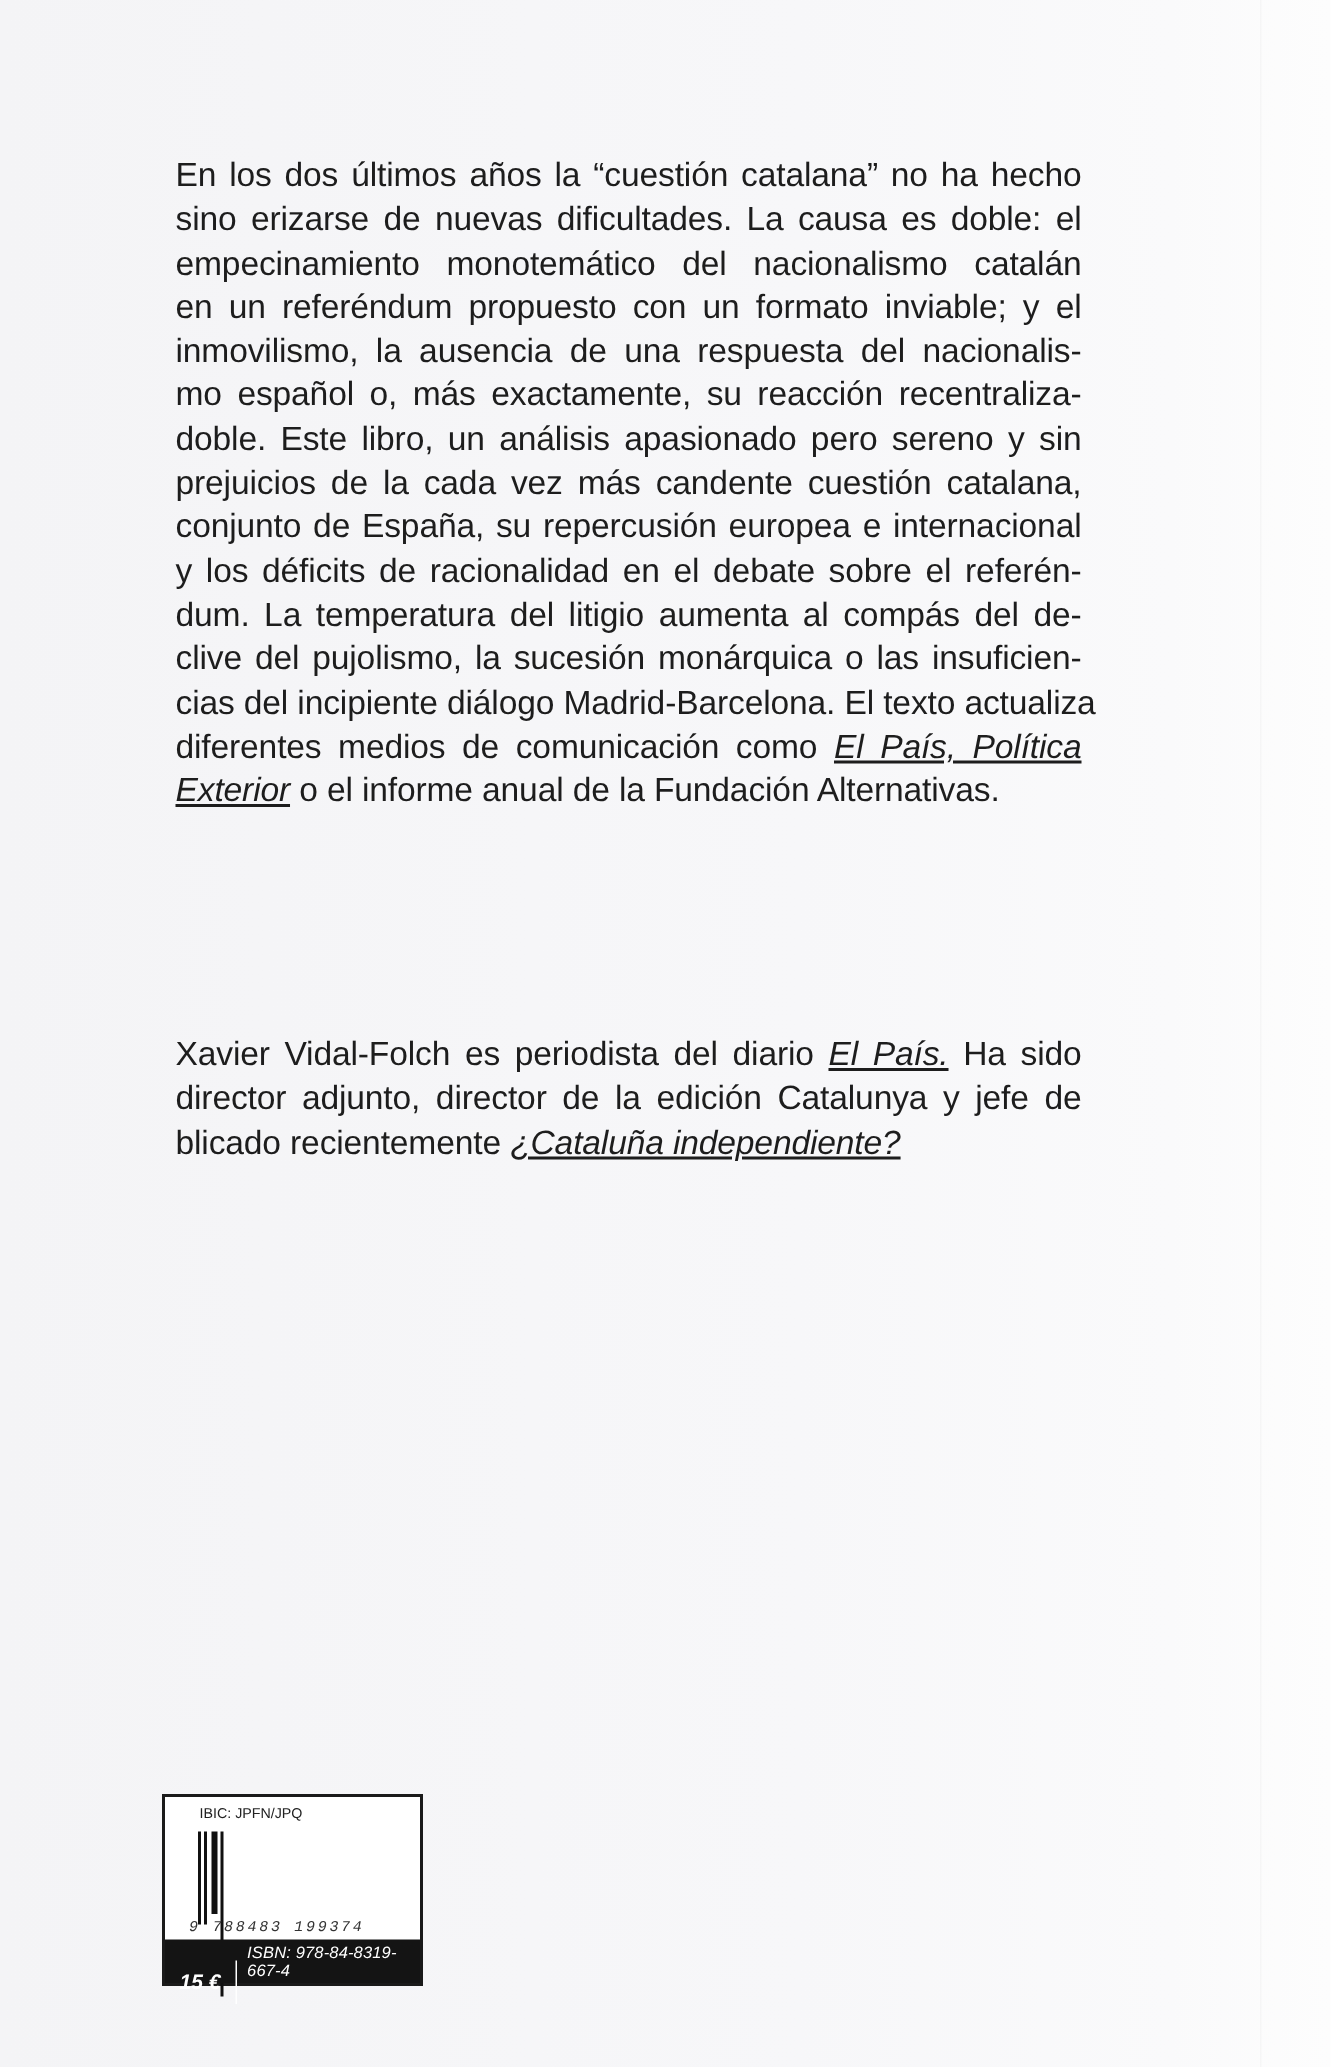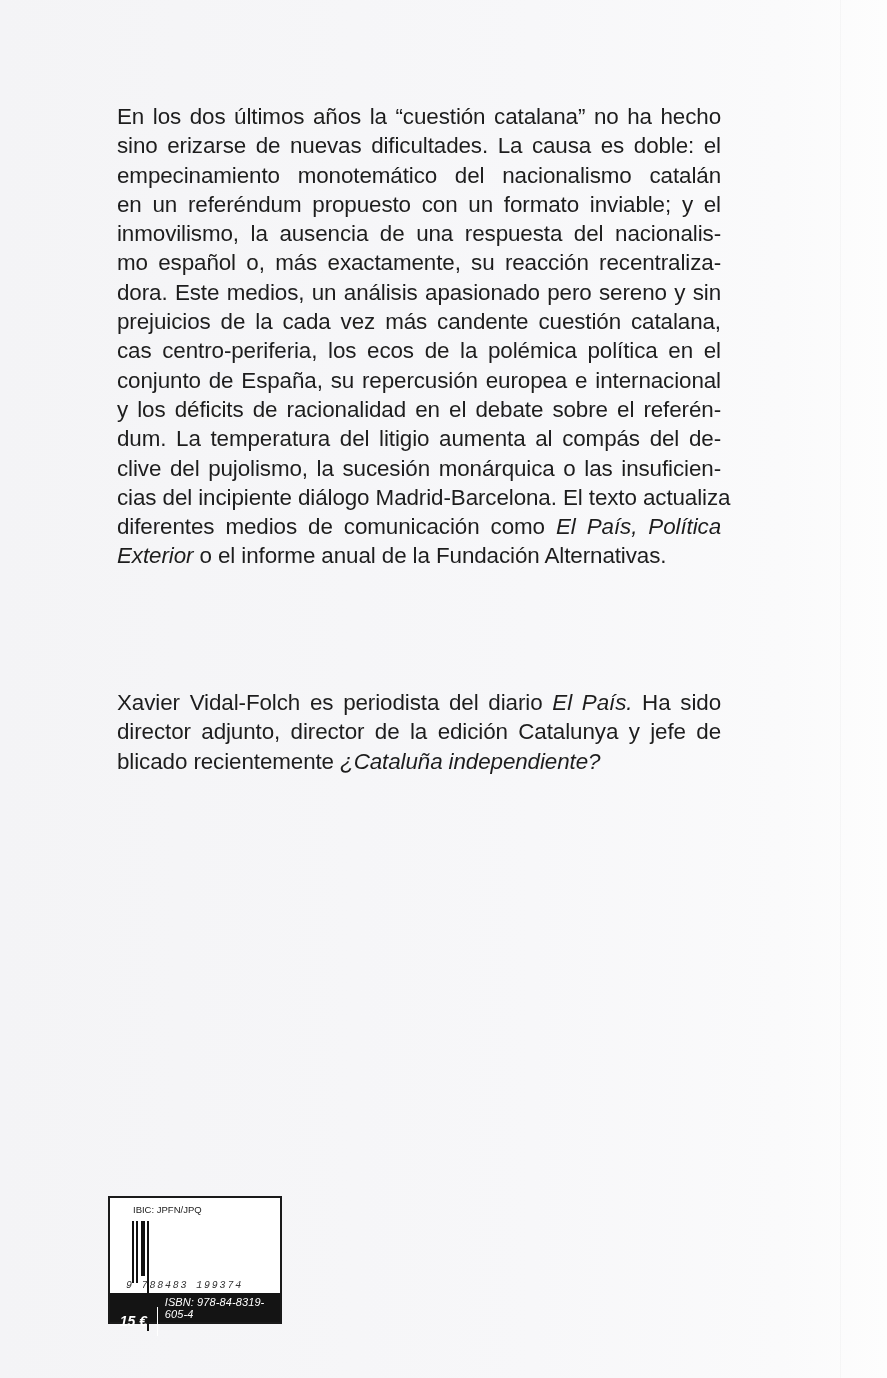--- a/index.html
+++ b/index.html
@@ -15,21 +15,21 @@
   }
   .text-block {
     position:absolute; left:117px; width:604px;
     font-size:22.4px; line-height:29.3px;
     text-align: justify; letter-spacing:-0.1px;
   }
   .line { display:block; text-align:justify; text-align-last:justify; white-space:nowrap; }
   .line.last { text-align-last:left; }
   #blurb { top:102px; }
   #bio { top:688px; }
-  .line span.it { font-style:italic; }
+  .line span.it { font-style:italic;text-decoration:underline; }
 
   .barcode-box {
     position:absolute; left:108px; top:1196px; width:174px; height:128px;
     background:#fff; border:2px solid #1a1a1a; box-sizing:border-box;
     font-family:"Liberation Sans", sans-serif;
   }
   .ibic { position:absolute; left:23px; top:6px; font-size:9.5px; color:#222; }
   .bars { position:absolute; left:22px; top:23px; width:165px; height:60px; display:flex; align-items:flex-start; }
   .bars i { display:block; background:#111; height:55px; }
   .bars i.g { height:62px; }
@@ -46,23 +46,22 @@
 
 <div class="spine-line"></div>
 
 <div class="text-block" id="blurb">
   <span class="line">En los dos últimos años la “cuestión catalana” no ha hecho</span>
   <span class="line">sino erizarse de nuevas dificultades. La causa es doble: el</span>
   <span class="line">empecinamiento monotemático del nacionalismo catalán</span>
   <span class="line">en un referéndum propuesto con un formato inviable; y el</span>
   <span class="line">inmovilismo, la ausencia de una respuesta del nacionalis-</span>
   <span class="line">mo español o, más exactamente, su  reacción recentraliza-</span>
-  <span class="line">dora. Este medios, un análisis apasionado pero sereno y sin</span>
+  <span class="line">doble. Este libro, un análisis apasionado pero sereno y sin</span>
   <span class="line">prejuicios de la cada vez más candente cuestión catalana,</span>
-  <span class="line">cas centro-periferia, los ecos de la polémica política en el</span>
   <span class="line">conjunto de España, su repercusión europea e internacional</span>
   <span class="line">y los déficits de racionalidad en el debate sobre el referén-</span>
   <span class="line">dum. La temperatura del litigio aumenta al compás del de-</span>
   <span class="line">clive del pujolismo, la sucesión monárquica o las insuficien-</span>
   <span class="line">cias del incipiente diálogo Madrid-Barcelona. El texto actualiza</span>
   <span class="line"><span>diferentes medios de comunicación como </span><span class="it">El País, Política</span><span></span></span>
   <span class="line last"><span class="it">Exterior</span><span> o el informe anual de la Fundación Alternativas.</span></span>
 </div>
 
 <div class="text-block" id="bio">
@@ -82,18 +81,18 @@
       <b style="width:2px"></b>
       <i style="width:2px">
         <b style="width:4px"></b>
     <i style="width:2px"></i>
         <b style="width:3px"></b>
       </i>
     </div><i style="width:3px"><i style="width:2px"><i style="width:2px"><i style="width:3px"><i style="width:2px">
   <div class="digits">9  788483  199374</div>
   <div class="price-bar">
     <div class="price">15 €</div>
-    <div class="isbn">ISBN: 978-84-8319-605-4</div>
+    <div class="isbn">ISBN: 978-84-8319-667-4</div>
   </div>
 </i></i></i></i></i></div><i style="width:3px"><i style="width:2px"><i style="width:2px"><i style="width:3px"><i style="width:2px">
 
 
 
 
 </i></i></i></i></i></body></html>

